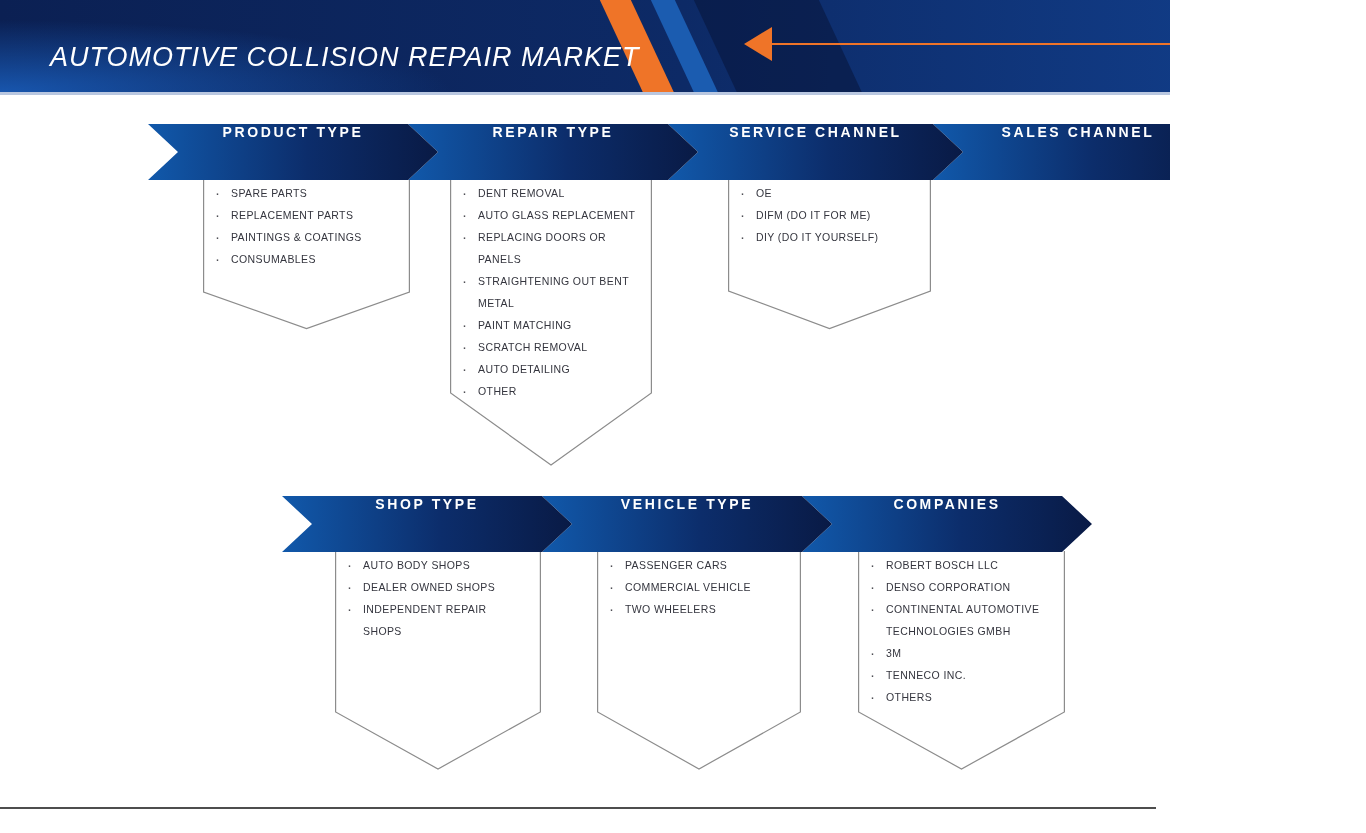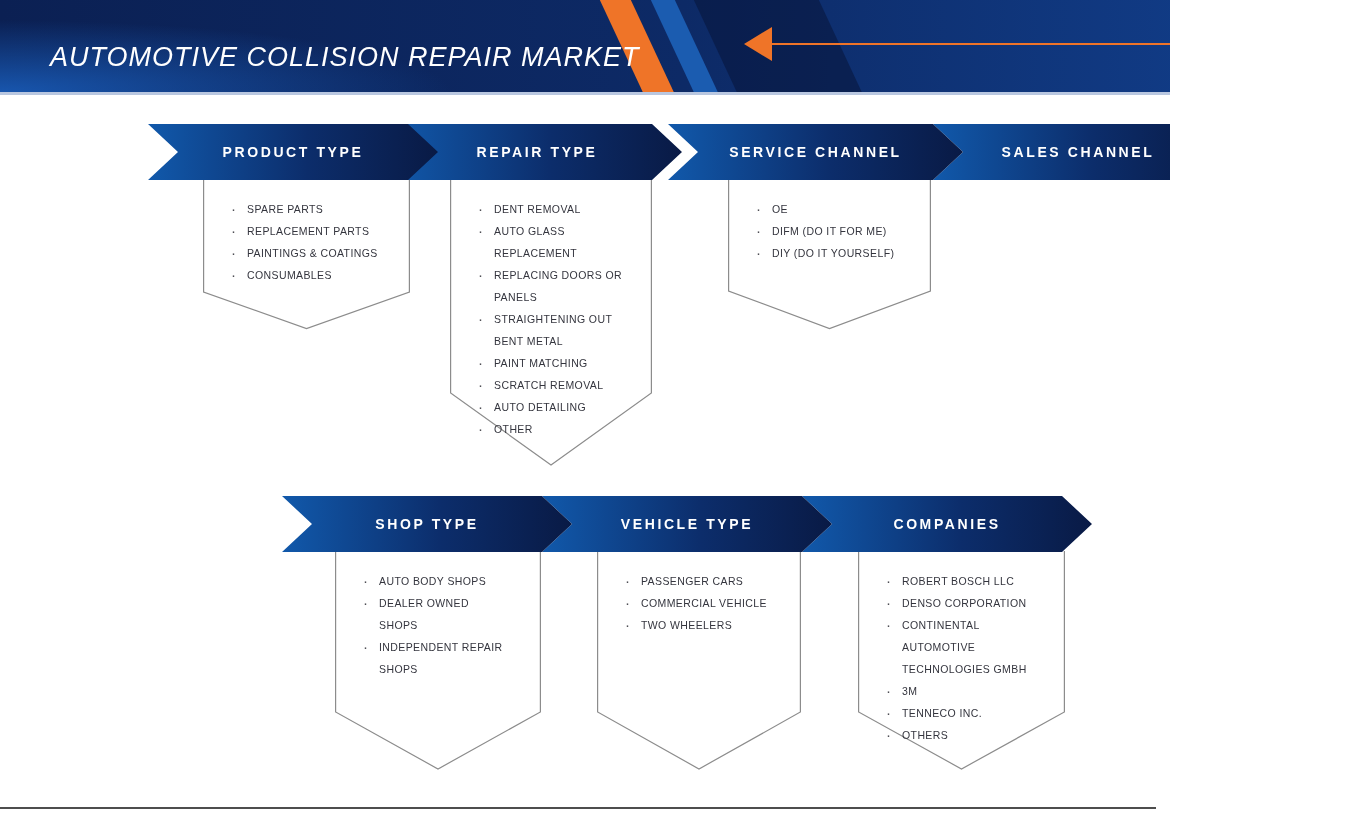--- a/index.html
+++ b/index.html
@@ -33,32 +33,32 @@
     position:absolute;left:744px;top:27px;width:0;height:0;z-index:2;
     border-top:17px solid transparent;border-bottom:17px solid transparent;
     border-right:28px solid #ef7428;
   }
 
   
   .chev{
     position:absolute;height:56px;
     background:linear-gradient(to right,#1159ab 0%,#0c2d6b 55%,#091a45 100%);
     clip-path:polygon(0 0,calc(100% - 30px) 0,100% 50%,calc(100% - 30px) 100%,0 100%,30px 50%);
-    display:flex;align-items:center;justify-content:center;
+    display:flex;align-items:flex-start;justify-content:center;
   }
   .chev-label{
     color:#fff;font-weight:700;font-size:14px;letter-spacing:2.6px;white-space:nowrap;
   }
 
   
   .panel{position:absolute;z-index:1;}
   .panel svg{position:absolute;left:0;top:0;}
   .panel svg path{fill:#ffffff;stroke:#8c8c8c;stroke-width:1.2;}
   ul.items{
-    position:relative;margin:16px;list-style:none;
+    position:relative;margin:0;list-style:none;
     padding:3px 14px 0 28px;
   }
   ul.items li{
     position:relative;line-height:22px;font-size:10.5px;letter-spacing:.4px;
     color:#34353e;
   }
   ul.items li::before{
     content:"\00B7";position:absolute;left:-16px;top:0;
     color:#4f4f55;font-size:15px;line-height:22px;
   }
@@ -80,21 +80,21 @@
     <div class="stripe lightblue"></div>
     <div class="stripe darknavy"></div>
     <h1 class="banner-title">AUTOMOTIVE COLLISION REPAIR MARKET</h1>
     <div class="arrow-head"></div>
     <div class="arrow-line"></div>
   </header>
 
   <div class="chev" style="left:148px;top:124px;width:290px;z-index:24">
     <span class="chev-label">PRODUCT TYPE</span>
   </div>
-  <div class="chev" style="left:392px;top:124px;width:290px;z-index:23">
+  <div class="chev" style="left:408px;top:124px;width:290px;z-index:23">
     <span class="chev-label">REPAIR TYPE</span>
   </div>
   <div class="chev" style="left:668px;top:124px;width:295px;z-index:22">
     <span class="chev-label">SERVICE CHANNEL</span>
   </div>
   <div class="chev" style="left:933px;top:124px;width:290px;z-index:21">
     <span class="chev-label">SALES CHANNEL</span>
   </div>
 
   <div class="panel" style="left:203px;top:179px;width:207px;height:151px">

